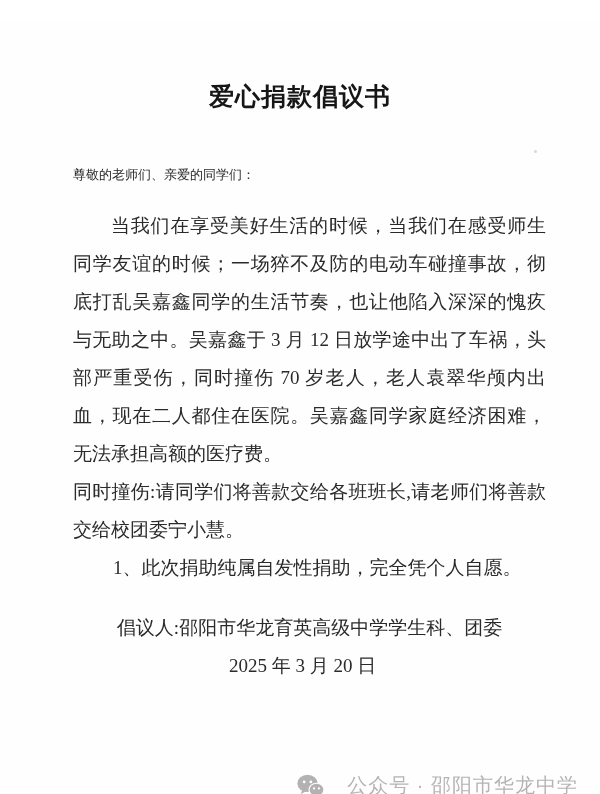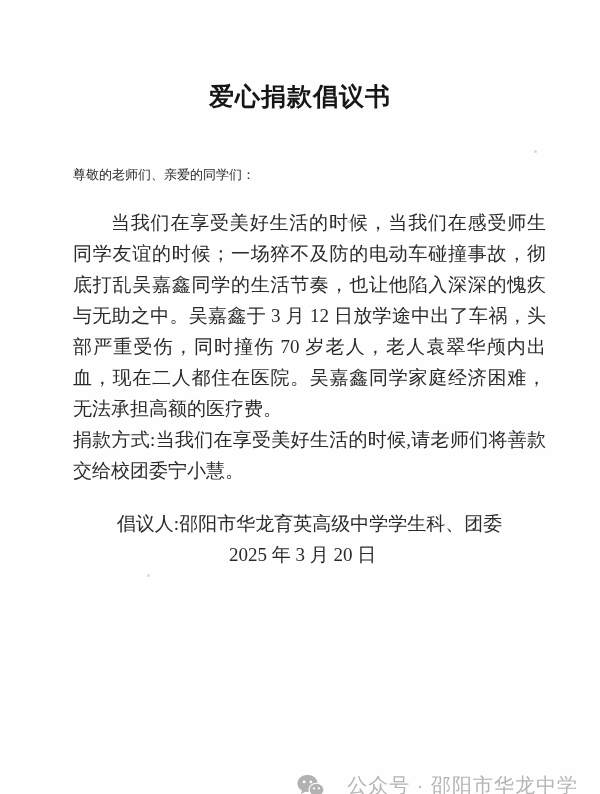--- a/index.html
+++ b/index.html
@@ -31,21 +31,21 @@
     padding: 0 54px 0 73px;
   }
   .greeting {
     margin: 46px 0 0 0;
     font-size: 13px;
     line-height: 31px;
   }
   .para {
     margin: 0;
     font-size: 19px;
-    line-height: 31px;
+    line-height: 38px;
     text-align: justify;
     text-justify: inter-ideograph;
   }
   .para.first-gap {
     margin-top: 17px;
   }
   .para.indent {
     text-indent: 2em;
   }
   .para.item {
@@ -94,23 +94,24 @@
 <div class="page">
 
   <h1 class="doc-title">爱心捐款倡议书</h1>
 
   <div class="doc-body">
     <p class="greeting">尊敬的老师们、亲爱的同学们：</p>
 
     <p class="para indent first-gap">当我们在享受美好生活的时候，当我们在感受师生同学友谊的时候；一场猝不及防的电动车碰撞事故，彻底打乱吴嘉鑫同学的生活节奏，也让他陷入深深的愧疚与无助之中。吴嘉鑫于 3 月 12 日放学途中出了车祸，头部严重受伤，同时撞伤 70 岁老人，老人袁翠华颅内出血，现在二人都住在医院。吴嘉鑫同学家庭经济困难，无法承担高额的医疗费。</p>
 
 
-    <p class="para">捐款方式:当我们在享受美好生活的时候,请老师们将善款交给校团委宁小慧。</p>
+    <p class="para">同时撞伤:请同学们将善款交给各班班长,请老师们将善款交给校团委宁小慧。</p>
 
 
+    <p class="para item">1、此次捐助纯属自发性捐助，完全凭个人自愿。</p>
 
 
     <p class="para right sig">倡议人:邵阳市华龙育英高级中学学生科、团委</p>
 
     <p class="para right date">2025 年 3 月 20 日</p>
   </div>
 
   <div class="watermark">
     <span class="wx-icon">
       <svg viewBox="0 0 36 32" width="27" height="24" aria-hidden="true">

